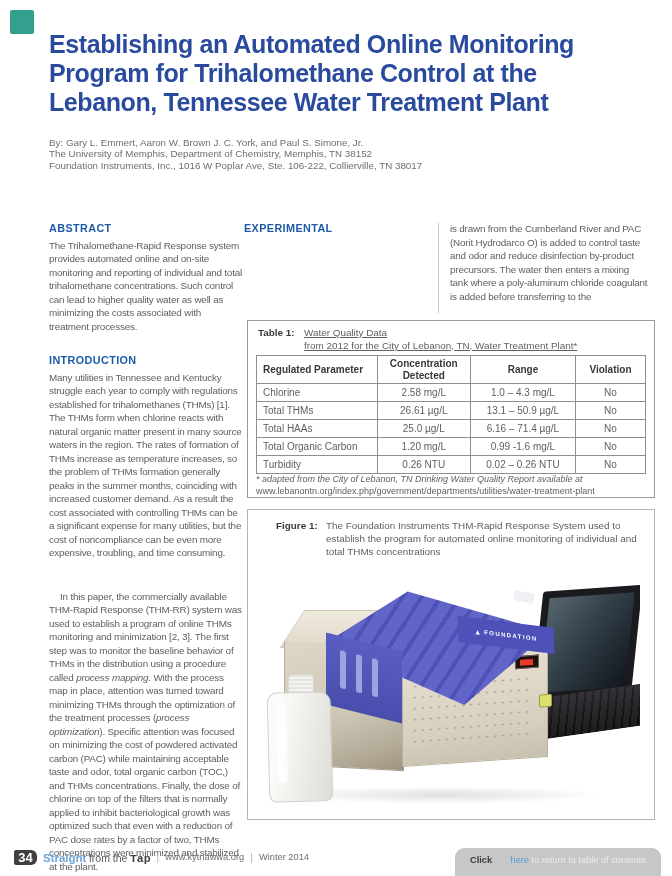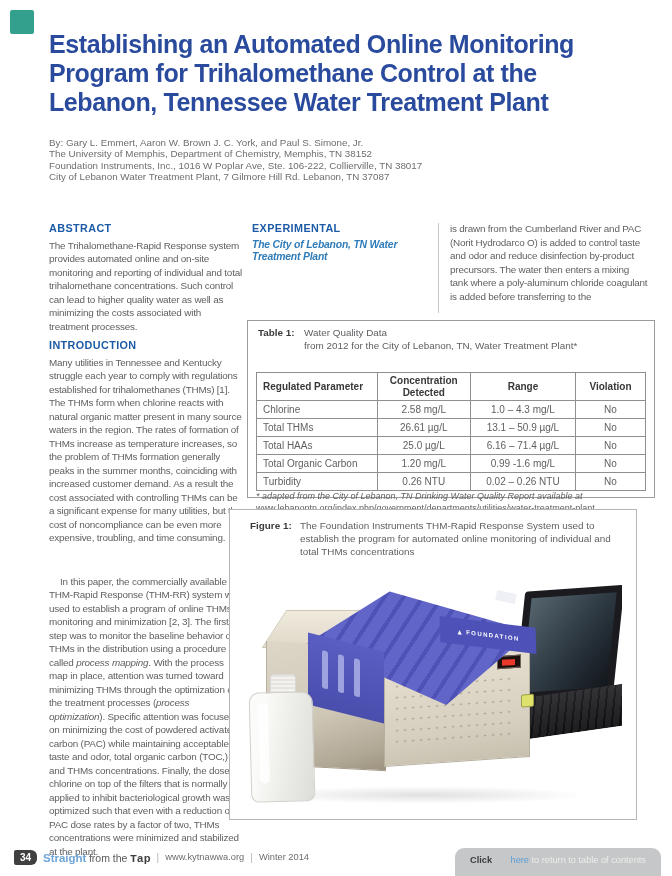--- a/index.html
+++ b/index.html
@@ -8,46 +8,46 @@
   .page { position:relative; width:672px; height:876px; background:#ffffff; overflow:hidden; margin:0 auto; }
 
   .corner-mark { position:absolute; left:10px; top:10px; width:24px; height:24px; background:#33a08d; border-radius:2px; }
 
   .title { position:absolute; left:49px; top:30px; width:600px; font-size:25px; line-height:29px; font-weight:bold; color:#2a4b9d; letter-spacing:-0.4px; }
 
   .byline-block { position:absolute; left:49px; top:137px; width:560px; font-size:9.8px; line-height:11.4px; color:#6d6e71; }
 
   .col { position:absolute; top:222px; font-size:9.9px; line-height:13.5px; letter-spacing:-0.2px; color:#5f6063; }
   .col-left  { left:49px;  width:194px; }
-  .col-mid   { left:252px; width:182px; }
+  .col-mid   { left:244px; width:182px; }
   .col-right { left:450px; width:198px; }
   .col-divider { position:absolute; left:438px; top:223px; width:1px; height:90px; background:#c9c9c9; }
 
   .sec-head { font-size:10.8px; font-weight:bold; color:#1d5ba7; letter-spacing:0.4px; margin-bottom:3px; }
   .sec-subhead { font-size:10.4px; font-weight:bold; font-style:italic; color:#2f7cb9; line-height:12.6px; margin-bottom:3px; }
   .col p { margin-bottom:0; }
-  .gap-before { margin-top:6px; }
+  .gap-before { margin-top:21px; }
   .indent-first { text-indent:11px;margin-top:30px; }
   .it { font-style:italic; }
 
   
   .table-box { position:absolute; left:247px; top:320px; width:408px; height:178px; border:1px solid #9b9b9b; background:#fff; padding:6px 8px 4px 8px; }
-  .table-title { position:relative; padding-left:48px; font-size:9.9px; line-height:12.6px; color:#5f6063; margin-bottom:20px; }
+  .table-title { position:relative; padding-left:48px; font-size:9.9px; line-height:12.6px; color:#5f6063; margin-bottom:3px;text-decoration:underline; }
   .table-title .tlabel { position:absolute; left:2px; top:0; font-weight:bold; color:#3a3a3c; }
   table.wq { width:100%; border-collapse:collapse; table-layout:fixed; font-size:10px; color:#5f6063; }
   table.wq th, table.wq td { border:1px solid #8f8f91; padding:2px 4px; }
   table.wq th { font-weight:bold; color:#38383a; text-align:center; line-height:11.5px; vertical-align:middle; height:26px; }
   table.wq td { height:18px; text-align:center;margin-top:32px; }
   table.wq th.c0, table.wq td.c0 { text-align:left; padding-left:6px; }
   .cw0 { width:31%; } .cw1 { width:24%; } .cw2 { width:27%; } .cw3 { width:18%; }
   .table-footnote { font-size:9px; line-height:11.5px; color:#5f6063; }
   .table-footnote .fit { font-style:italic; }
 
   
-  .figure-box { position:absolute; left:229px; top:509px; width:408px; height:311px; border:1px solid #b5b5b5; background:#fff; }
+  .figure-box { position:absolute; left:247px; top:509px; width:408px; height:311px; border:1px solid #b5b5b5; background:#fff;padding-left:8px; }
   .fig-caption { position:relative; margin:9px 14px 0 70px; font-size:9.9px; line-height:13px; color:#5f6063; }
   .fig-caption .flabel { position:absolute; left:-50px; top:0; font-weight:bold; color:#3a3a3c; }
 
   
   .photo { position:absolute; left:14px; top:52px; width:378px; height:248px; overflow:hidden; }
   .photo > div { position:absolute; }
   .ground-shadow { left:14px; bottom:6px; width:330px; height:18px; background:radial-gradient(ellipse at center, rgba(0,0,0,0.12), rgba(0,0,0,0) 70%); }
 
   .metal-top { left:30px; top:48px; width:122px; height:38px; background:linear-gradient(#f0ead d0,#e2dbcb); background:linear-gradient(#f0eadd,#e0d9c9); transform:skewX(-33deg); border:1px solid #cfc7b5; }
   .metal-front { left:22px; top:82px; width:120px; height:124px; background:linear-gradient(160deg,#ded7c8 0%,#cfc7b6 55%,#b1a896 85%,#9c927f 100%); transform:skewY(3deg); border-left:1px solid #b9b1a0; border-bottom:1px solid #a59c8a; }
@@ -75,21 +75,21 @@
   .laptop-base { left:260px; top:130px; width:120px; height:42px; background:linear-gradient(#242428,#0c0c0e); transform:skewY(-9deg) rotate(1deg); border-radius:2px;
     background-image:repeating-linear-gradient(95deg, rgba(255,255,255,0.07) 0 6px, rgba(0,0,0,0) 6px 8px), linear-gradient(#242428,#0c0c0e); }
 
   .jug-neck { left:26px; top:112px; width:26px; height:22px; background:#f3f2ee; border:1px solid #d8d7d3; border-radius:4px 4px 2px 2px;
     background-image:repeating-linear-gradient(180deg, rgba(0,0,0,0.06) 0 2px, rgba(0,0,0,0) 2px 4px); }
   .jug-body { left:6px; top:130px; width:64px; height:110px; background:linear-gradient(100deg,#fbfbf9 20%,#ebebe7 60%,#dcdcd8); border:1px solid #d2d1cd; border-radius:10px 12px 8px 8px; transform:rotate(-1.5deg); }
   .jug-shine { position:absolute; left:8px; top:10px; width:10px; height:80px; background:#ffffff; opacity:0.8; border-radius:5px; }
 
   
   .footer-left { position:absolute; left:14px; top:849px; height:16px; display:flex; align-items:center; gap:6px; }
-  .page-badge { min-width:23px; height:15px; background:#404040; color:#ffffff; font-size:10px; font-weight:bold; text-align:center; line-height:15px; border-radius:2px 6px 6px 2px; padding:0 3px; }
+  .page-badge { min-width:23px; height:15px; background:#404040; color:#ffffff; font-size:13px; font-weight:bold; text-align:center; line-height:15px; border-radius:2px 6px 6px 2px; padding:0 3px; }
   .brand-straight { color:#6fa6d8; font-weight:bold; font-size:11.5px; }
   .brand-fromthe { color:#58595b; font-size:10.5px; margin-left:-2px; }
   .brand-tap { color:#3f4041; font-weight:bold; font-size:11.5px; margin-left:-2px;font-family:Liberation Mono, monospace; }
   .foot-sep { color:#b4b4b6; font-size:10px; }
   .foot-url, .foot-issue { color:#6d6e71; font-size:9.3px; }
 
   .toc-badge { position:absolute; left:455px; top:848px; width:206px; height:28px; background:#c6c7c9; border-radius:9px 9px 0 0; text-align:center; padding-top:7px; font-size:9.2px; }
   .toc-click { color:#3c3c3e; font-weight:bold; }
   .toc-here { color:#5a9fd6;margin-left:16px; }
   .toc-rest { color:#ececea; }
@@ -100,34 +100,32 @@
 <div class="page">
 
   <div class="corner-mark"></div>
 
   <h1 class="title">Establishing an Automated Online Monitoring Program for Trihalomethane Control at the Lebanon, Tennessee Water Treatment Plant</h1>
 
   <div class="byline-block">
     <div>By: Gary L. Emmert, Aaron W. Brown J. C. York, and Paul S. Simone, Jr.</div>
     <div>The University of Memphis, Department of Chemistry, Memphis, TN 38152</div>
     <div>Foundation Instruments, Inc., 1016 W Poplar Ave, Ste. 106-222, Collierville, TN 38017</div>
-    <div>City of Lebanon Water Treatment Plant, 7 Gilmore Hill Rd. Lebanon, TN 37087</div>
   </div>
 
   <div class="col col-left">
     <div class="sec-head">ABSTRACT</div>
     <p>The Trihalomethane-Rapid Response system provides automated online and on-site monitoring and reporting of individual and total trihalomethane concentrations. Such control can lead to higher quality water as well as minimizing the costs associated with treatment processes.</p>
     <div class="sec-head gap-before">INTRODUCTION</div>
     <p>Many utilities in Tennessee and Kentucky struggle each year to comply with regulations established for trihalomethanes (THMs) [1]. The THMs form when chlorine reacts with natural organic matter present in many source waters in the region. The rates of formation of THMs increase as temperature increases, so the problem of THMs formation generally peaks in the summer months, coinciding with increased customer demand. As a result the cost associated with controlling THMs can be a significant expense for many utilities, but the cost of noncompliance can be even more expensive, troubling, and time consuming.</p>
     <p class="indent-first"><span>In this paper, the commercially available THM-Rapid Response (THM-RR) system was used to establish a program of online THMs monitoring and minimization [2, 3]. The first step was to monitor the baseline behavior of THMs in the distribution using a procedure called </span><span class="it">process mapping</span><span>. With the process map in place, attention was turned toward minimizing THMs through the optimization of the treatment processes (</span><span class="it">process optimization</span><span>). Specific attention was focused on minimizing the cost of powdered activated carbon (PAC) while maintaining acceptable taste and odor, total organic carbon (TOC,) and THMs concentrations. Finally, the dose of chlorine on top of the filters that is normally applied to inhibit bacteriological growth was optimized such that even with a reduction of PAC dose rates by a factor of two, THMs concentrations were minimized and stabilized at the plant.</span></p>
   </div>
 
   <div class="col col-mid">
     <div class="sec-head">EXPERIMENTAL</div>
-    <div class="sec-subhead">The City of Lebanon, TN Water Treatment Plant</div>
   </div>
 
   <div class="col-divider"></div>
 
   <div class="col col-right">
     <p>is drawn from the Cumberland River and PAC (Norit Hydrodarco O) is added to control taste and odor and reduce disinfection by-product precursors. The water then enters a mixing tank where a poly-aluminum chloride coagulant is added before transferring to the</p>
   </div>
 
   <div class="table-box">
     <div class="table-title">

